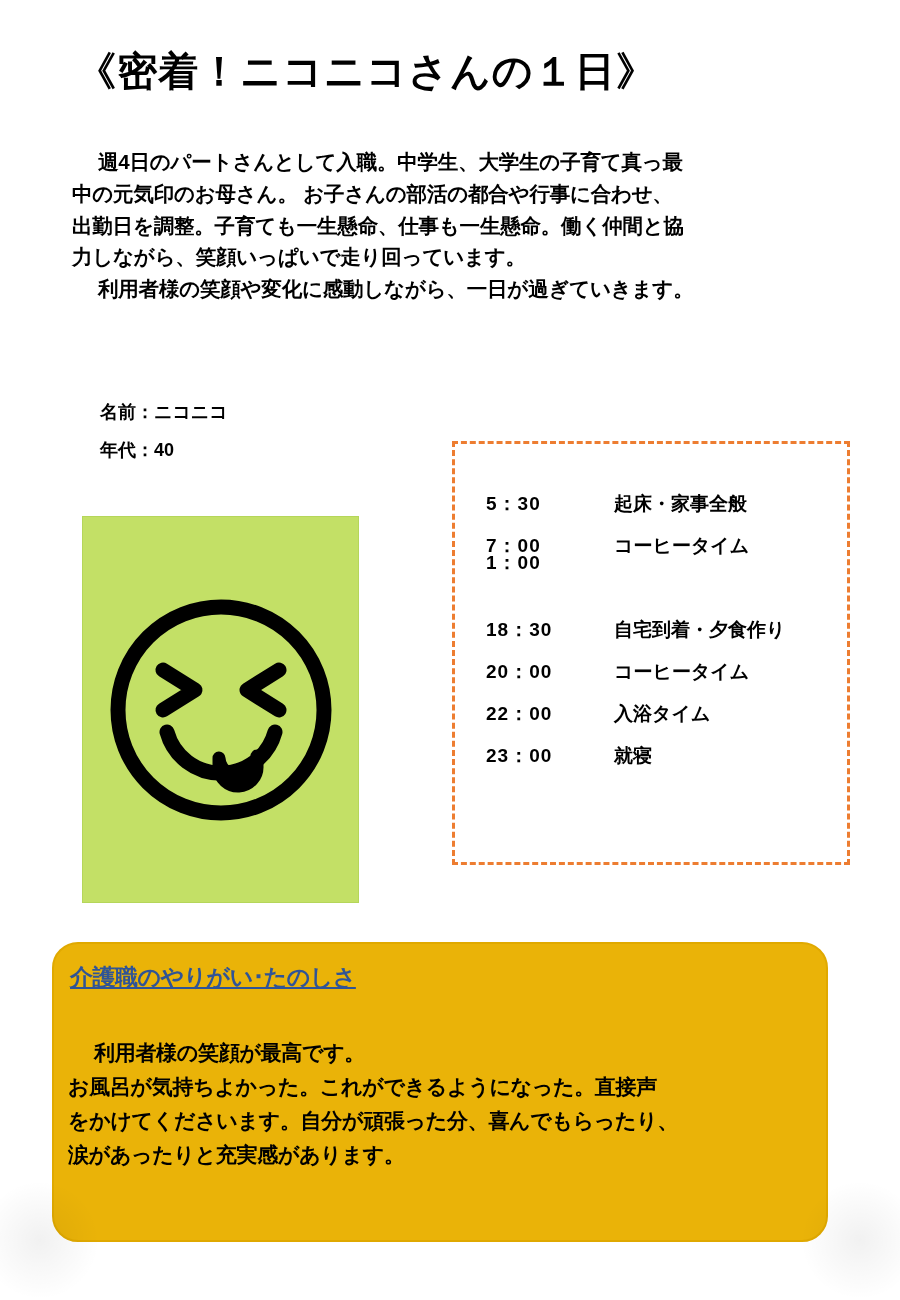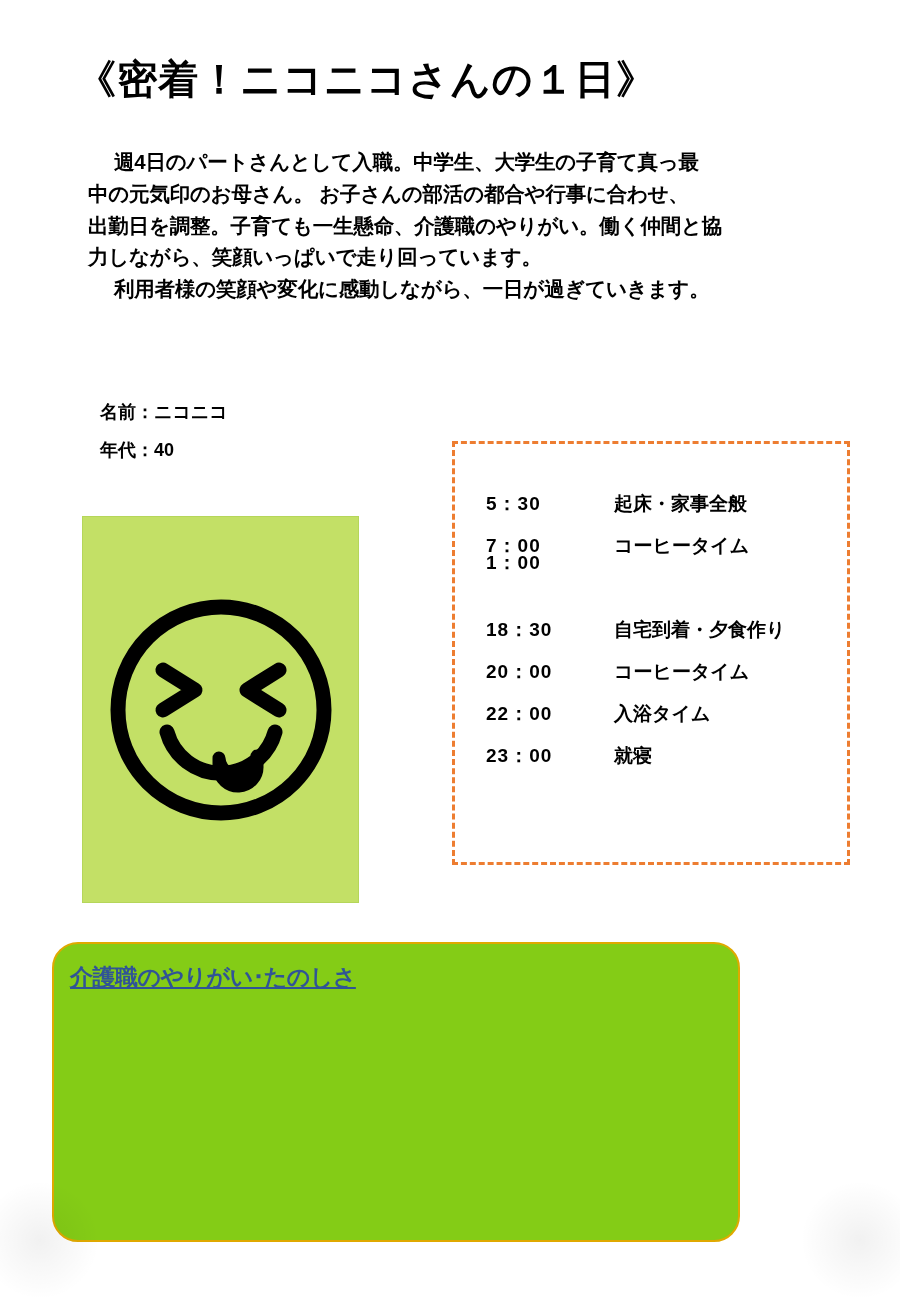--- a/index.html
+++ b/index.html
@@ -19,33 +19,33 @@
     position: absolute;
     left: 0; top: 0;
     width: 900px;
     height: 1300px;
   }
 
   
   .title {
     position: absolute;
     left: 0;
-    top: 52px;
+    top: 44px;
     width: 733px;
     text-align: center;
     font-size: 40px;
     font-weight: bold;
     letter-spacing: 1px;
     font-family: "Liberation Sans", sans-serif;
   }
 
   
   .intro {
     position: absolute;
-    left: 88px;
+    left: 72px;
     top: 146px;
     width: 770px;
     font-size: 20.5px;
     line-height: 1.55;
     font-weight: bold;
     letter-spacing: -0.2px;
   }
   .intro p {
     margin: 0;
   }
@@ -118,23 +118,23 @@
     flex: 1 1 auto;
     white-space: nowrap;
     margin-top: 25px;
   }
 
   
   .panel {
     position: absolute;
     left: 52px;
     top: 942px;
-    width: 688px;
+    width: 776px;
     height: 300px;
-    background: #84cc16;
+    background: #eab308;
     border: 2px solid #e0a900;
     border-radius: 26px;
     box-sizing: border-box;
   }
   .panel-heading {
     position: absolute;
     left: 16px;
     top: 18px;
     font-size: 23px;
     font-weight: bold;
@@ -170,21 +170,21 @@
 </head>
 <body>
 
 <div class="page">
 
   <div class="title">《密着！ニコニコさんの１日》</div>
 
   <div class="intro">
     <p class="indent">週4日のパートさんとして入職。中学生、大学生の子育て真っ最</p>
     <p>中の元気印のお母さん。 お子さんの部活の都合や行事に合わせ、</p>
-    <p>出勤日を調整。子育ても一生懸命、介護職のやりがい。働く仲間と協</p>
+    <p>出勤日を調整。子育ても一生懸命、仕事も一生懸命。働く仲間と協</p>
     <p>力しながら、笑顔いっぱいで走り回っています。</p>
     <p class="indent">利用者様の笑顔や変化に感動しながら、一日が過ぎていきます。</p>
   </div>
 
   <div class="profile">
     <div>名前：ニコニコ</div>
     <div>年代：40</div>
   </div>
 
   <div class="avatar-box">
@@ -228,18 +228,24 @@
       </div>
       <div class="sched-row">
         <span class="sched-time">23：00</span>
         <span class="sched-label">就寝</span>
       </div>
     </div>
   </div>
 
   <div class="panel">
     <div class="panel-heading">介護職のやりがい･たのしさ</div>
+    <div class="panel-body">
+      <p class="indent">利用者様の笑顔が最高です。</p>
+      <p>お風呂が気持ちよかった。これができるようになった。直接声</p>
+      <p>をかけてくださいます。自分が頑張った分、喜んでもらったり、</p>
+      <p>涙があったりと充実感があります。</p>
+    </div>
   </div>
 
   <div class="shadow-l"></div>
   <div class="shadow-r"></div>
 
 </div>
 
 </body></html>

